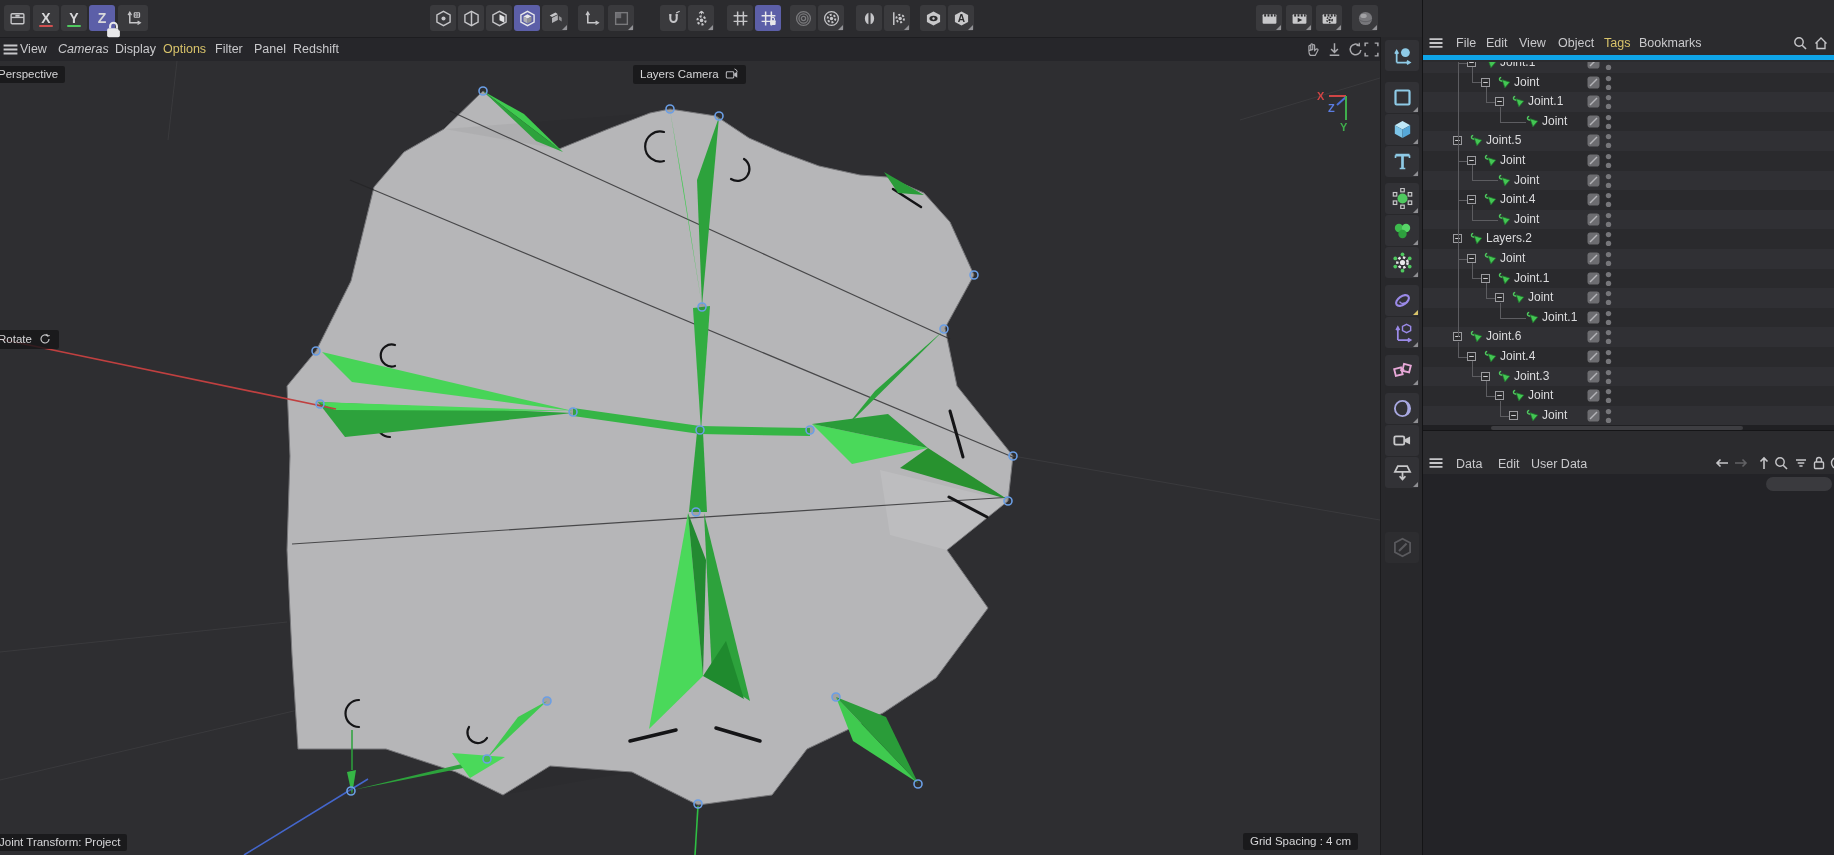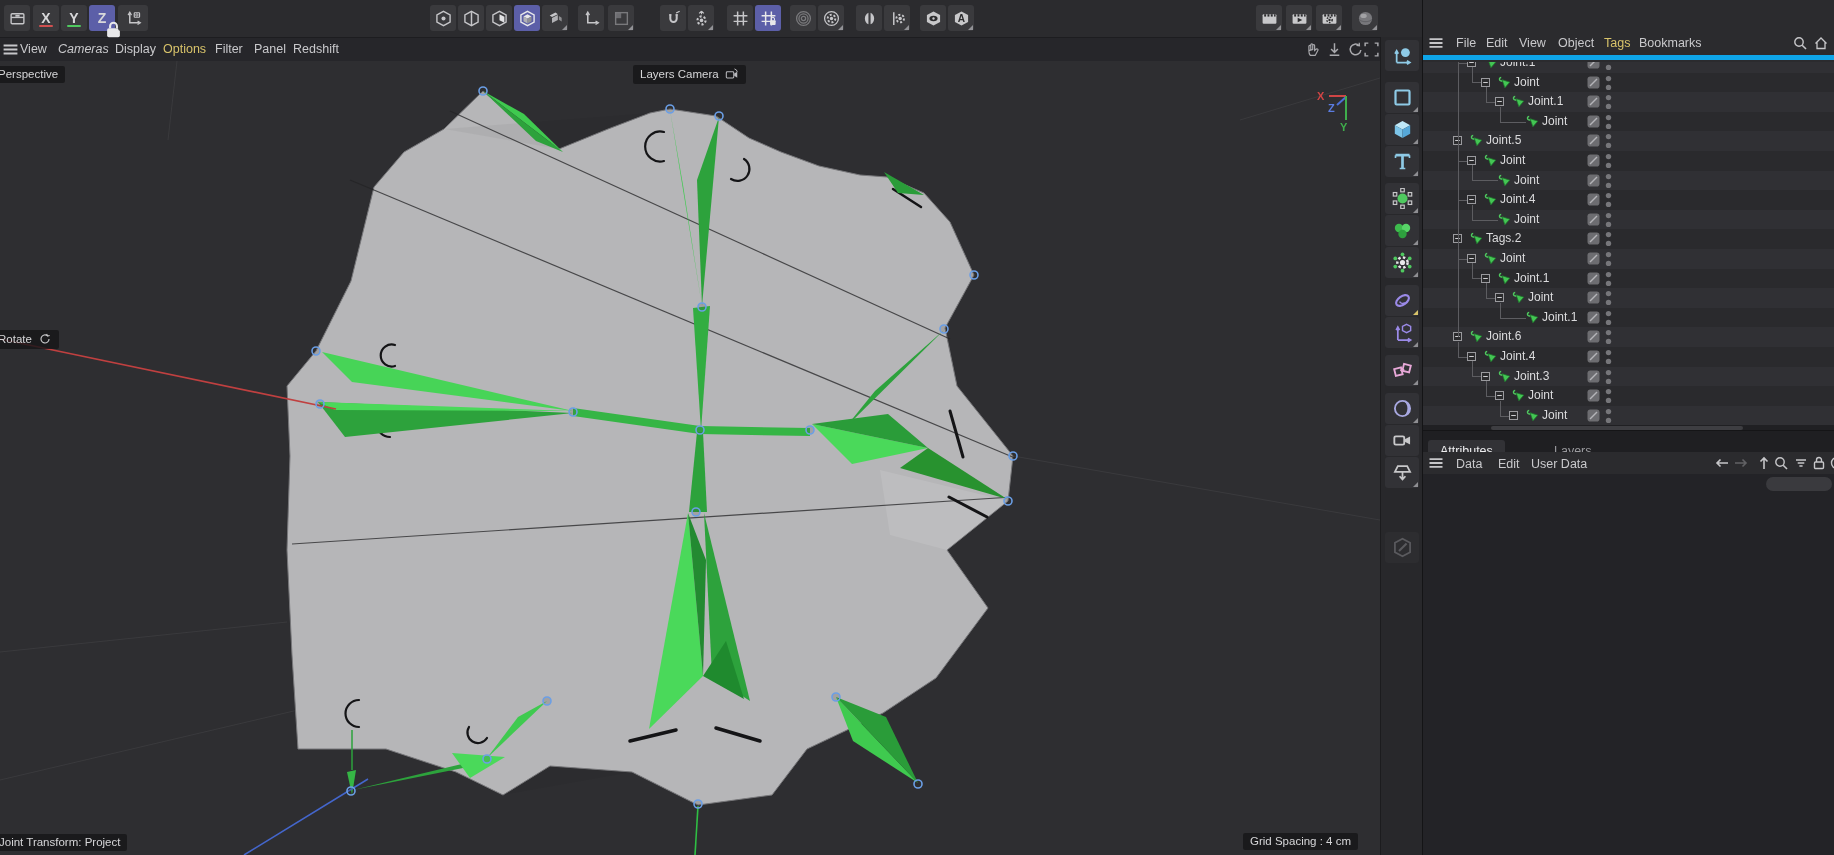--- a/index.html
+++ b/index.html
@@ -763,21 +763,21 @@
             <rect x="0.5" y="0.5" width="8" height="8" fill="#2b2b2d" stroke="#9a9a9e" stroke-width="1"></rect>
             <line x1="2.2" y1="4.5" x2="6.8" y2="4.5" stroke="#cdcdd0" stroke-width="1"></line>
           </svg>
         </div>
         <div class="jicon" style="left: 46px;">
           <svg viewBox="0 0 16 16">
             <path d="M4.5,2.6 a1.9,1.9 0 1 0 1.2,3.4" fill="none" stroke="#4fc95f" stroke-width="1.5"></path>
             <polygon points="5.4,5 13.6,7.6 8.4,13.6" fill="#44c554" stroke="#1e7a2c" stroke-width="0.8"></polygon>
           </svg>
         </div>
-        <span class="olabel" style="left: 63px;">Tags.2</span>
+        <span class="olabel" style="left: 63px;">Layers.2</span>
         <div class="slashsq">
           <svg viewBox="0 0 13 13">
             <rect x="0.5" y="0.5" width="12" height="12" rx="2.8" fill="#6d6d71"></rect>
             <line x1="3" y1="10" x2="10" y2="3" stroke="#b4b4b8" stroke-width="1.4"></line>
           </svg>
         </div>
         <div class="vdots">
           <svg viewBox="0 0 9 18">
             <circle cx="4.5" cy="4.6" r="2.7" fill="#76767a"></circle>
             <circle cx="4.5" cy="13.4" r="2.7" fill="#76767a"></circle>
@@ -1050,24 +1050,20 @@
       <div class="tstub" style="left: 48.5px; top: 314.4px; width: 9.5px;"></div>
       <div class="tline" style="left: 62.5px; top: 318.9px; height: 15.1px;"></div>
       <div class="tstub" style="left: 62.5px; top: 334px; width: 9.5px;"></div>
       <div class="tline" style="left: 76.5px; top: 338.5px; height: 15.1px;"></div>
       <div class="tstub" style="left: 76.5px; top: 353.6px; width: 9.5px;"></div>
     </div>
   <div id="oscroll">
       <div class="thumb"></div>
     </div>
   <div class="sep" style="left:0;top:430px;width:412px;height:1px"></div>
-  <div class="tabbar" style="top:431px;height:21px" id="attrtabs">
-      <div class="tab on" style="left: 5px;">Attributes</div>
-      <div class="tab" style="left: 119px;">Layers</div>
-    </div>
   <div class="pmenu" style="top:452px;height:22px" id="attrmenu">
     <div class="pico" style="left:5px;top:3px"><svg viewBox="0 0 16 16">
           <path d="M1.5,4.2 H14.5 M1.5,8 H14.5 M1.5,11.8 H14.5" stroke="#c6c6c9" stroke-width="1.8"></path>
         </svg></div>
   <div class="pmi" style="left: 33px;">Data</div>
       <div class="pmi" style="left: 75px;">Edit</div>
       <div class="pmi" style="left: 108px;">User Data</div>
       <div class="pico" style="left: 291px; top: 3px;"><svg viewBox="0 0 16 16">
           <path d="M14,8 H3 M6.5,4.5 L3,8 L6.5,11.5" fill="none" stroke="#c6c6c9" stroke-width="1.6"></path>
         </svg></div>

